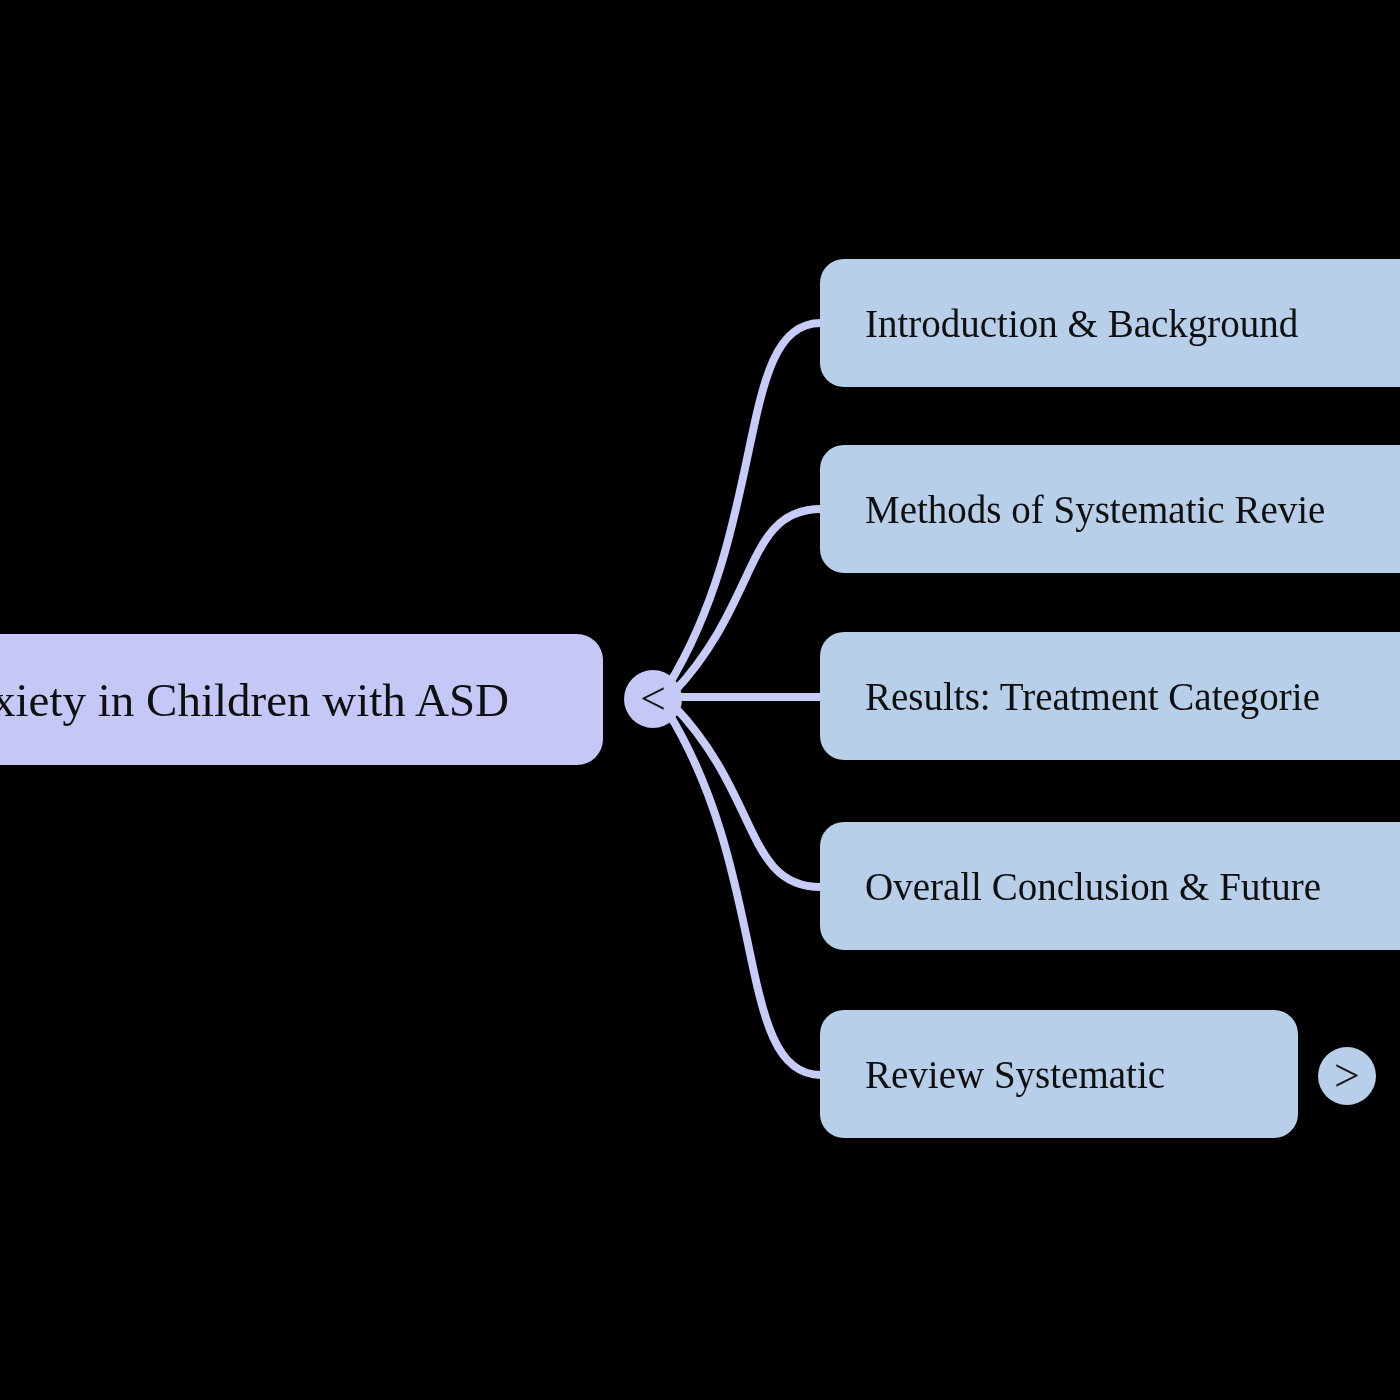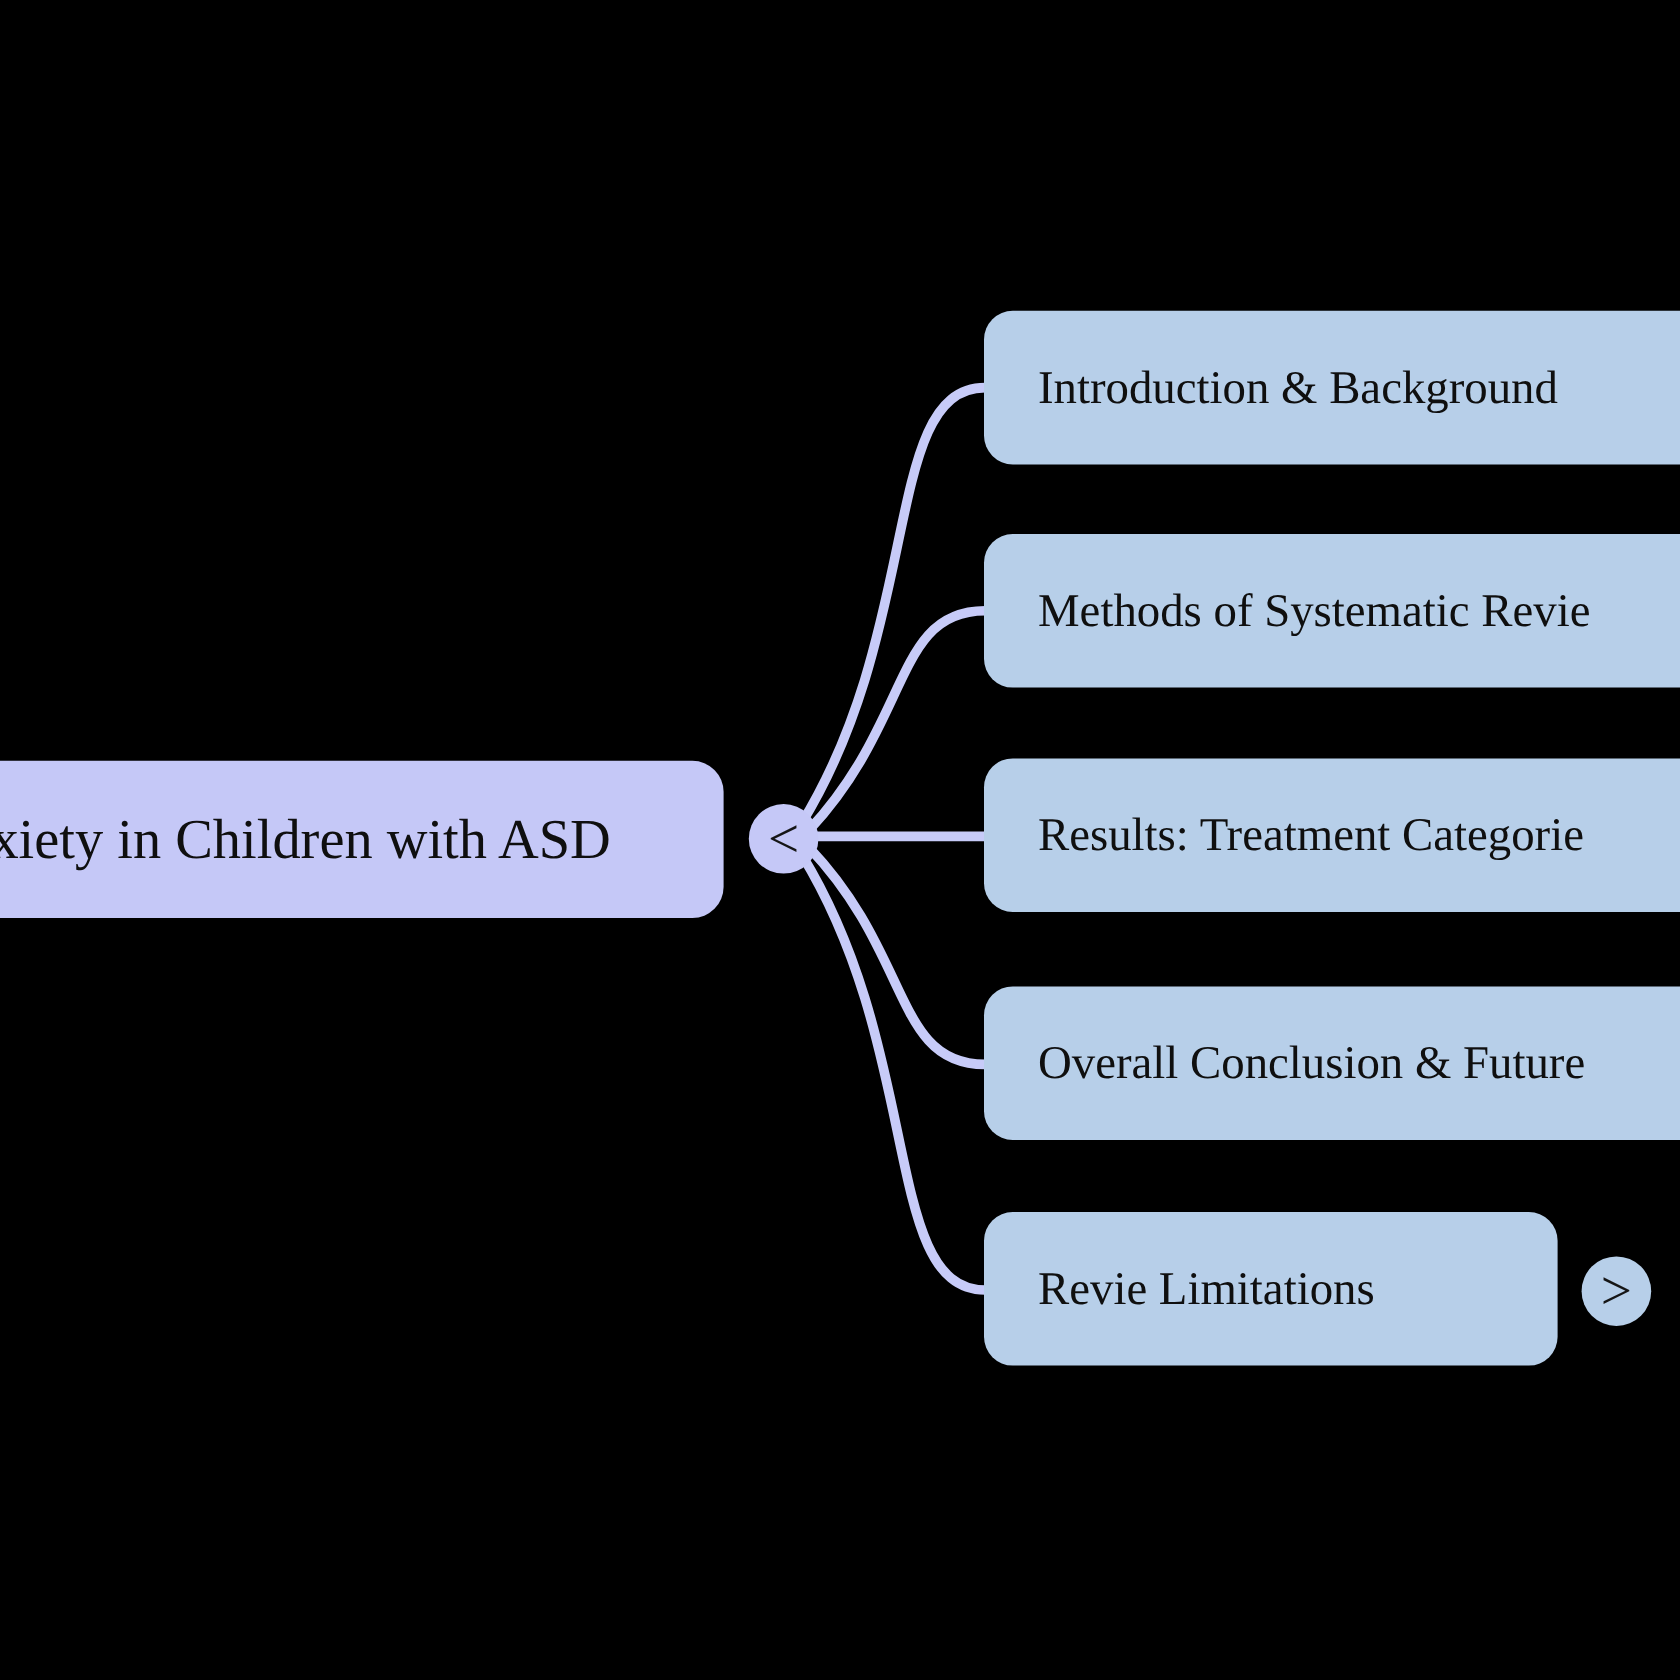--- a/index.html
+++ b/index.html
@@ -84,20 +84,20 @@
 
   <div class="child c3">
     <span class="label">Results: Treatment Categorie</span>
   </div>
 
   <div class="child c4">
     <span class="label">Overall Conclusion &amp; Future</span>
   </div>
 
   <div class="child c5">
-    <span class="label">Revie Limitations</span>
+    <span class="label">Review Systematic</span>
   </div>
 
   <div class="toggle toggle-expand">
     <span>&gt;</span>
   </div>
 
 </div>
 
 </body></html>

